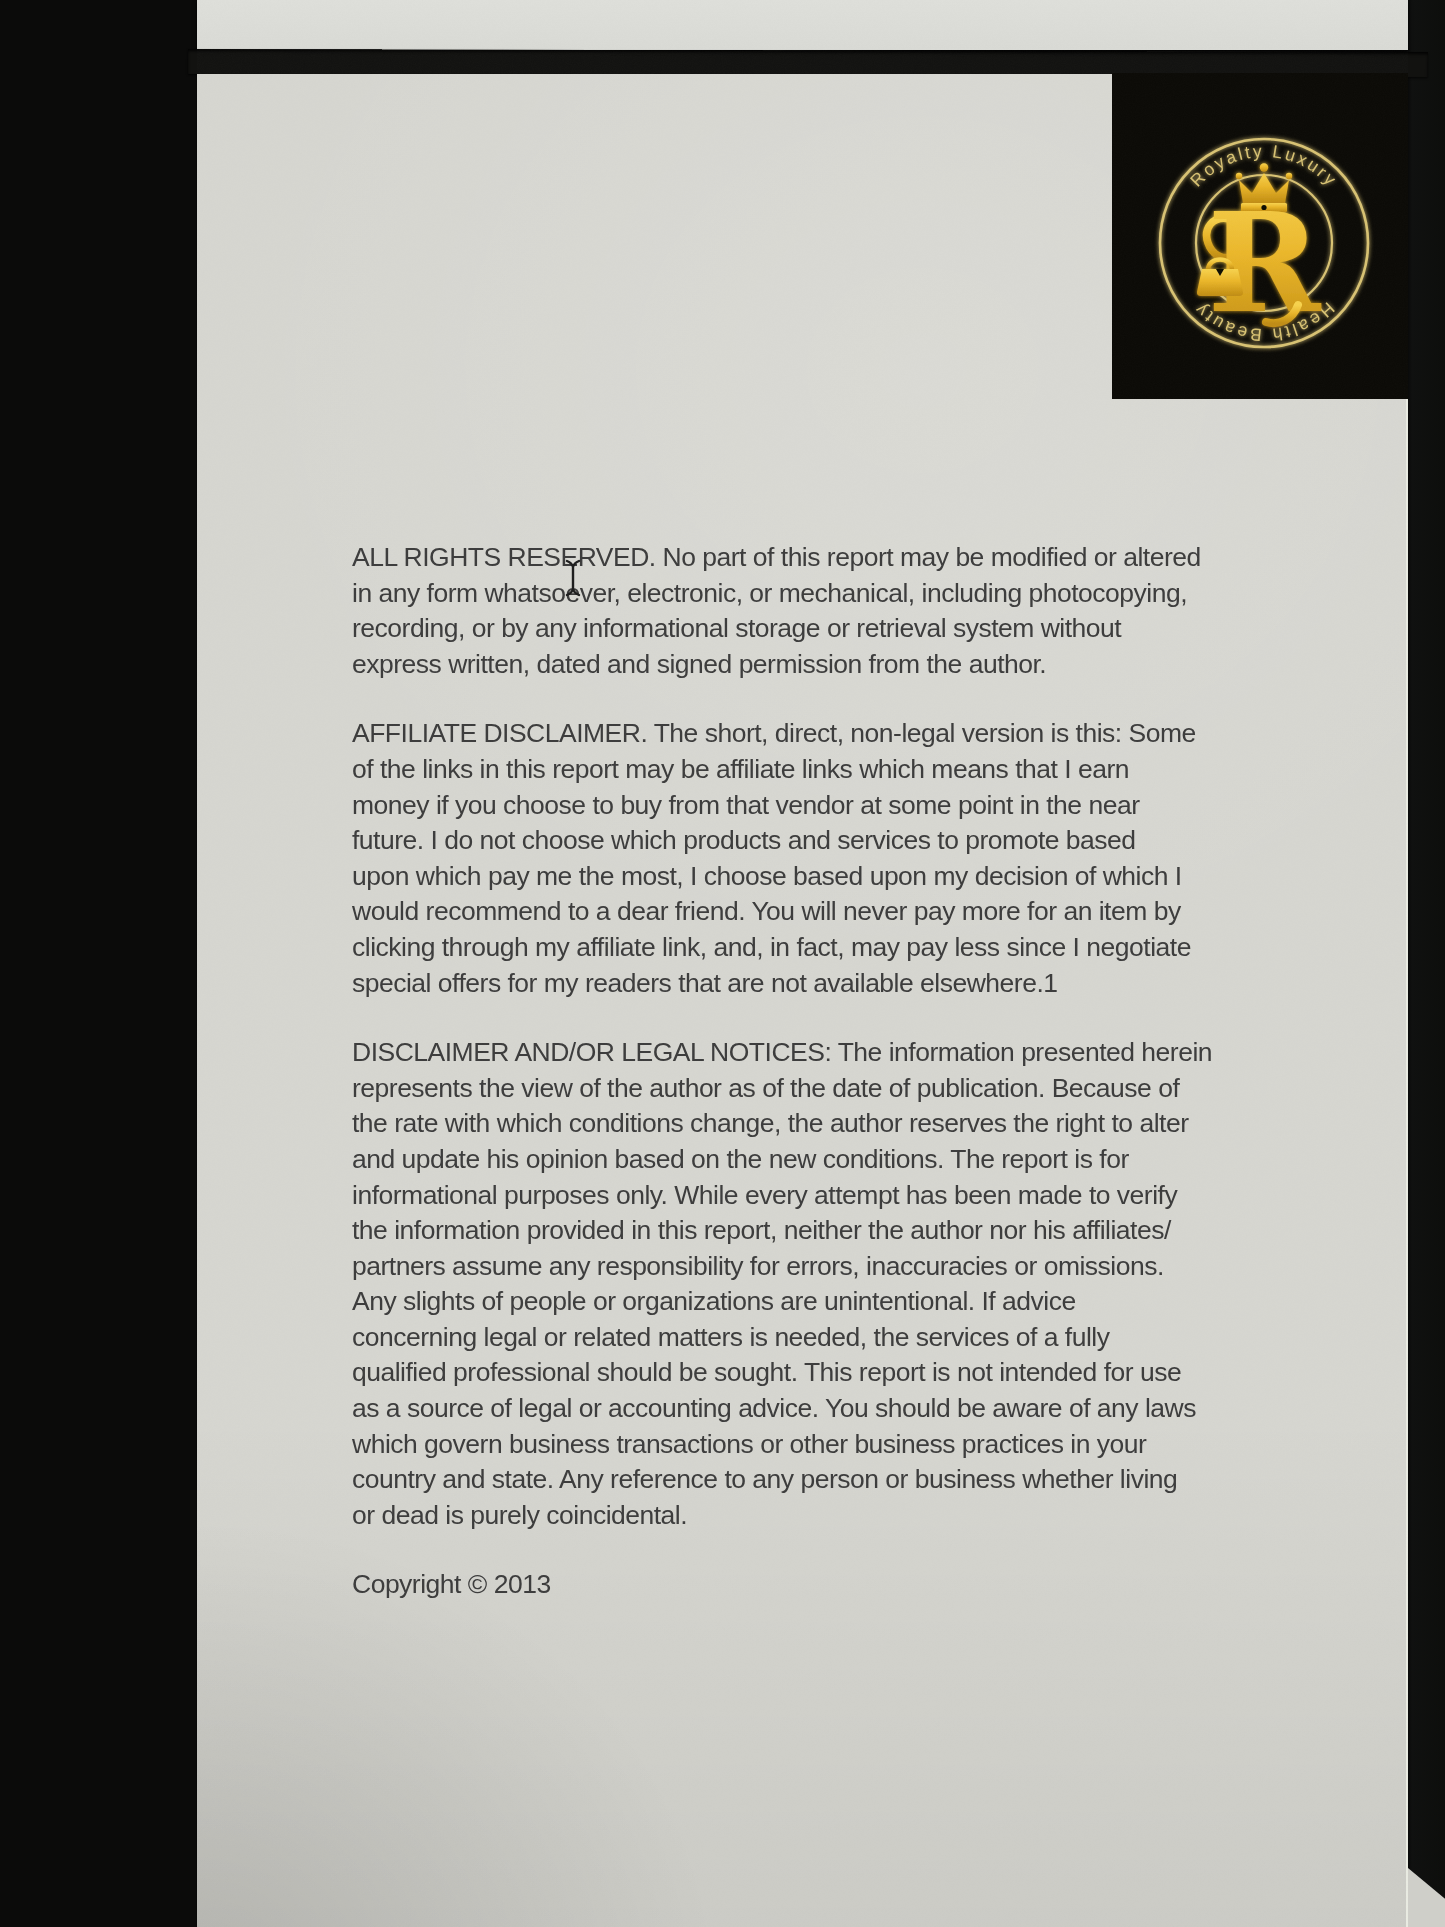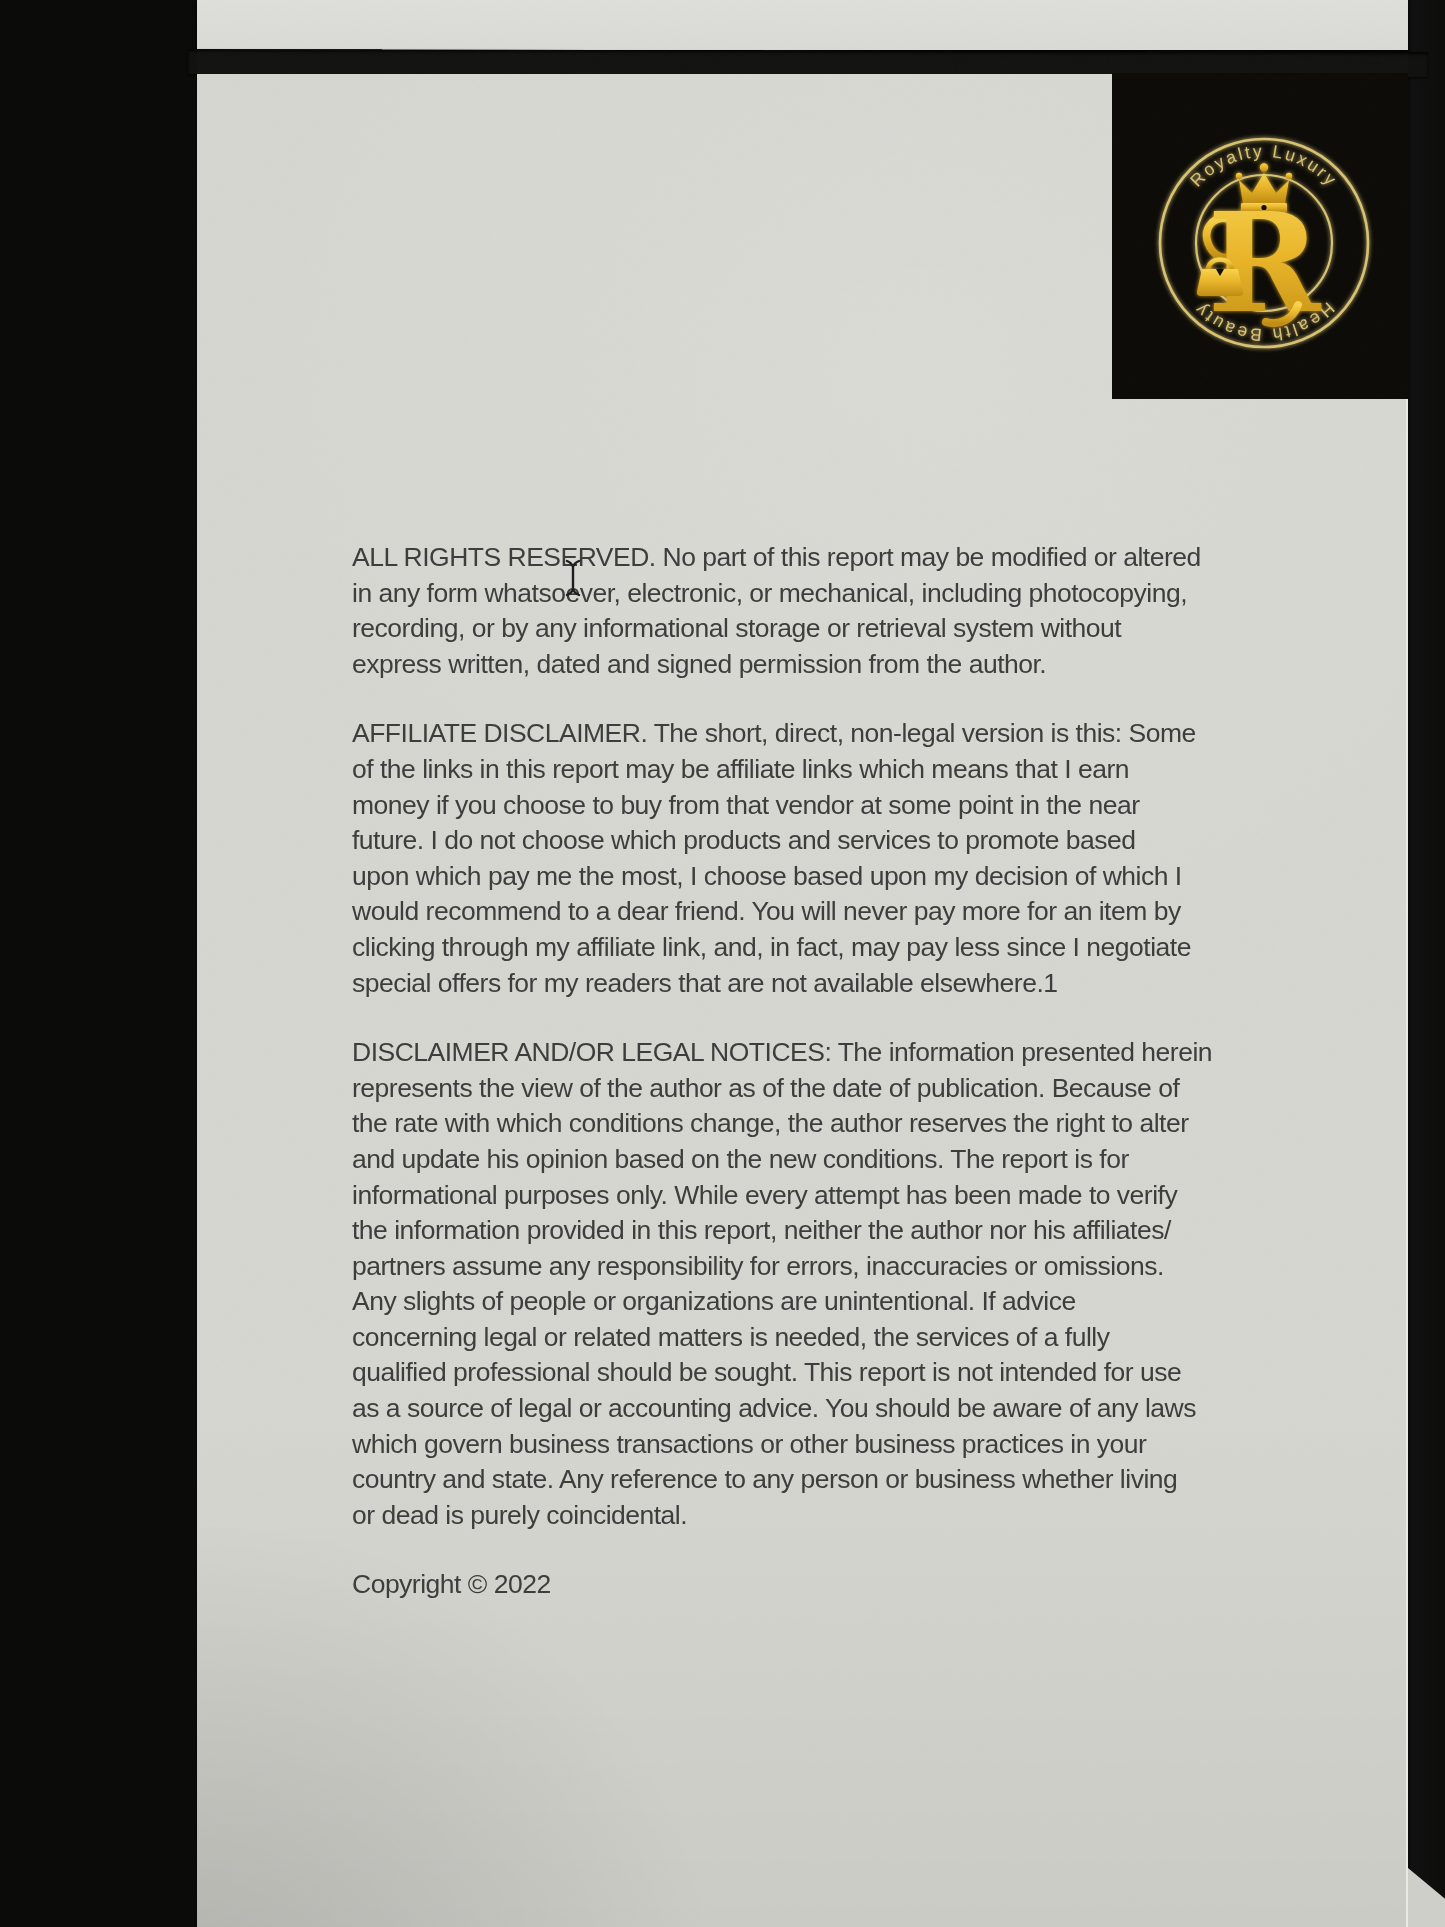--- a/index.html
+++ b/index.html
@@ -57,21 +57,21 @@
 informational purposes only. While every attempt has been made to verify
 the information provided in this report, neither the author nor his affiliates/
 partners assume any responsibility for errors, inaccuracies or omissions.
 Any slights of people or organizations are unintentional. If advice
 concerning legal or related matters is needed, the services of a fully
 qualified professional should be sought. This report is not intended for use
 as a source of legal or accounting advice. You should be aware of any laws
 which govern business transactions or other business practices in your
 country and state. Any reference to any person or business whether living
 or dead is purely coincidental.</p>
-      <p class="copyright">Copyright © 2022</p>
+      <p class="copyright">Copyright © 2013</p>
     </div>
   </div>
 
   <div class="corner-sliver"></div>
 
   <svg class="logo" width="296" height="326" viewBox="0 0 296 326">
     <defs>
       <linearGradient id="goldGrad" x1="0" y1="0" x2="0" y2="1">
         <stop offset="0" stop-color="#f7d24e"></stop>
         <stop offset="0.45" stop-color="#eab62a"></stop>

